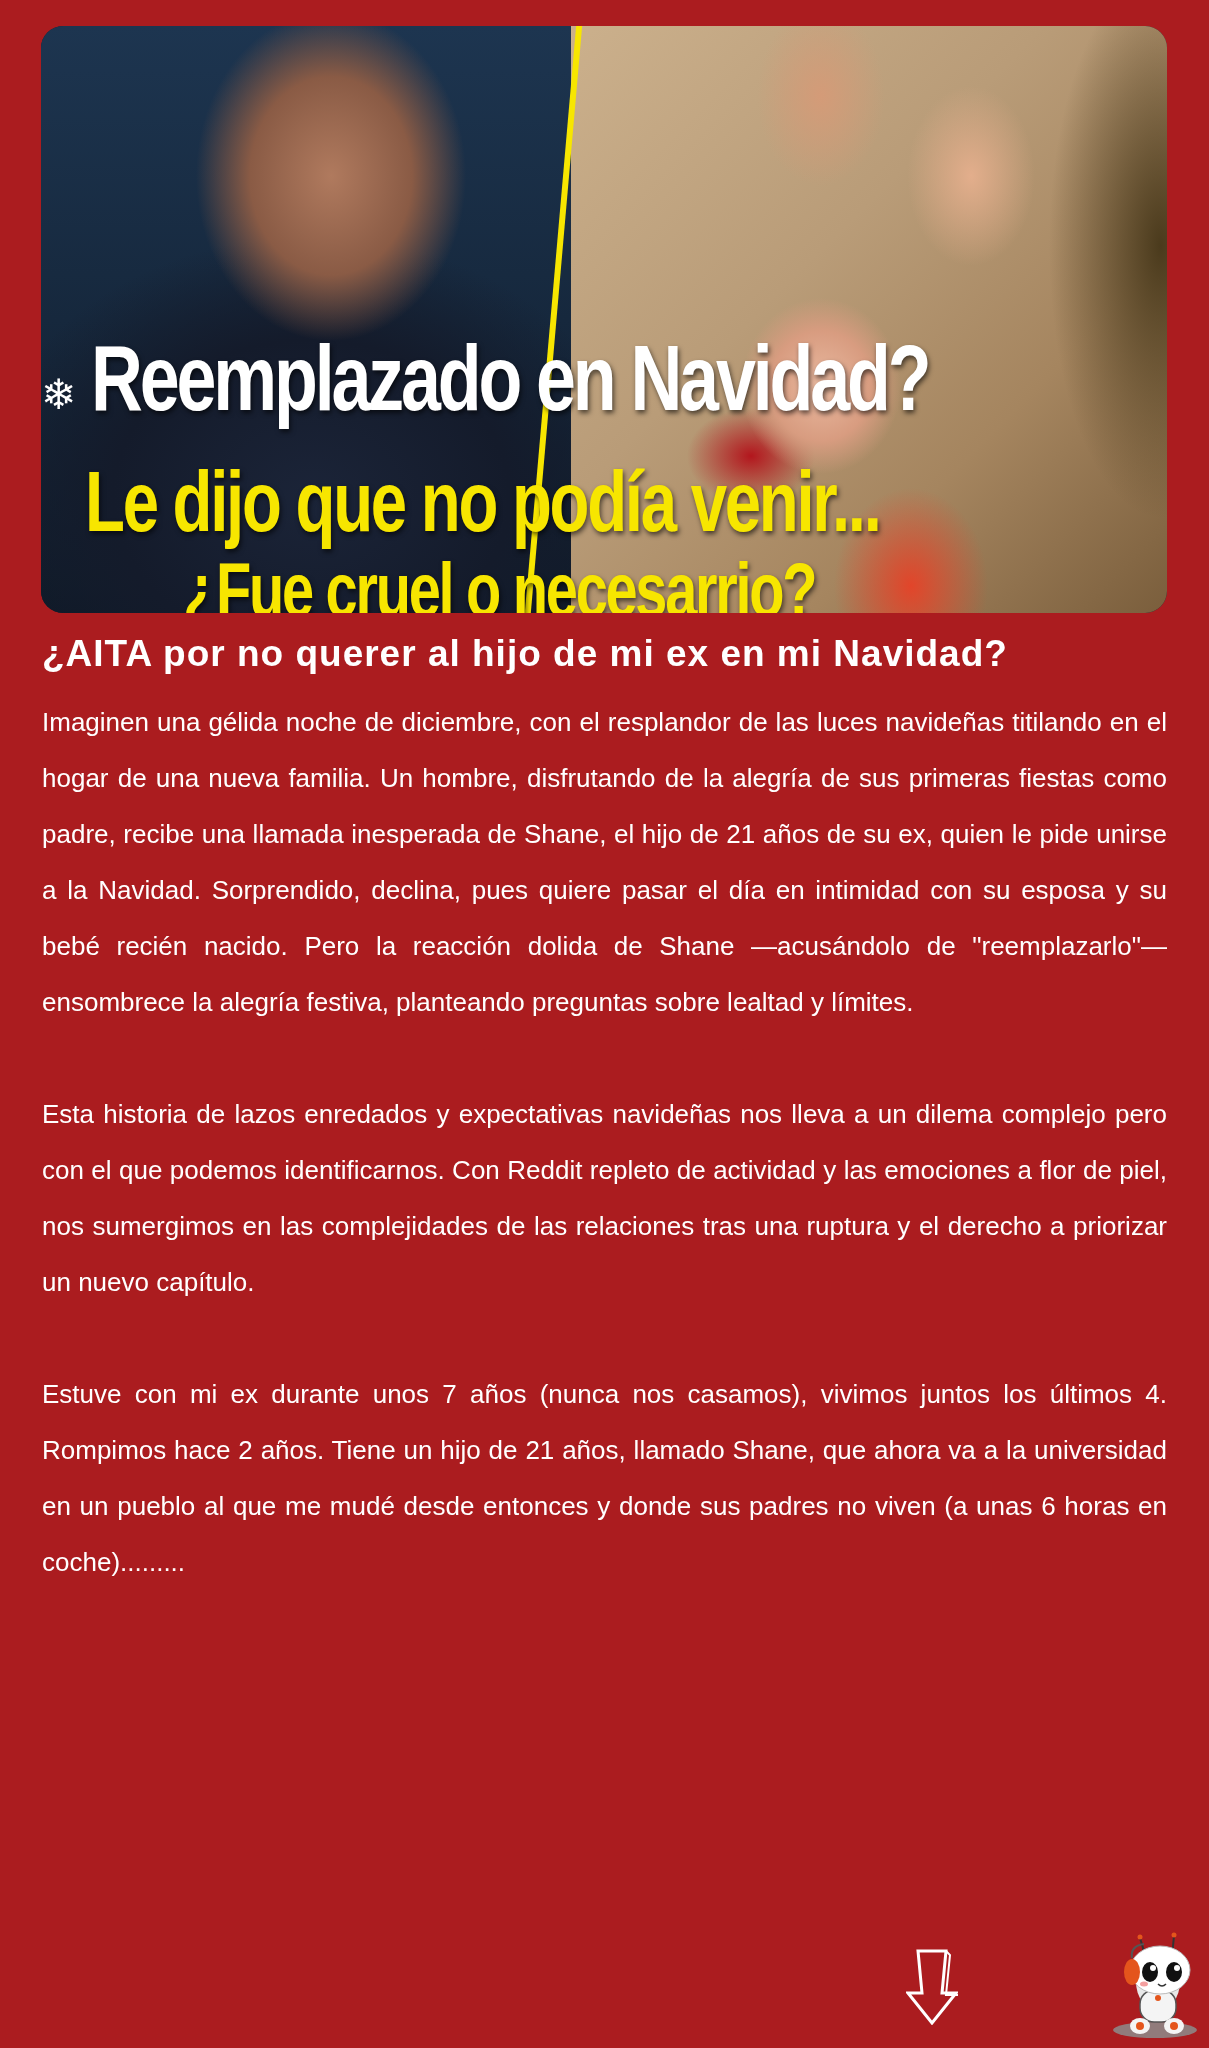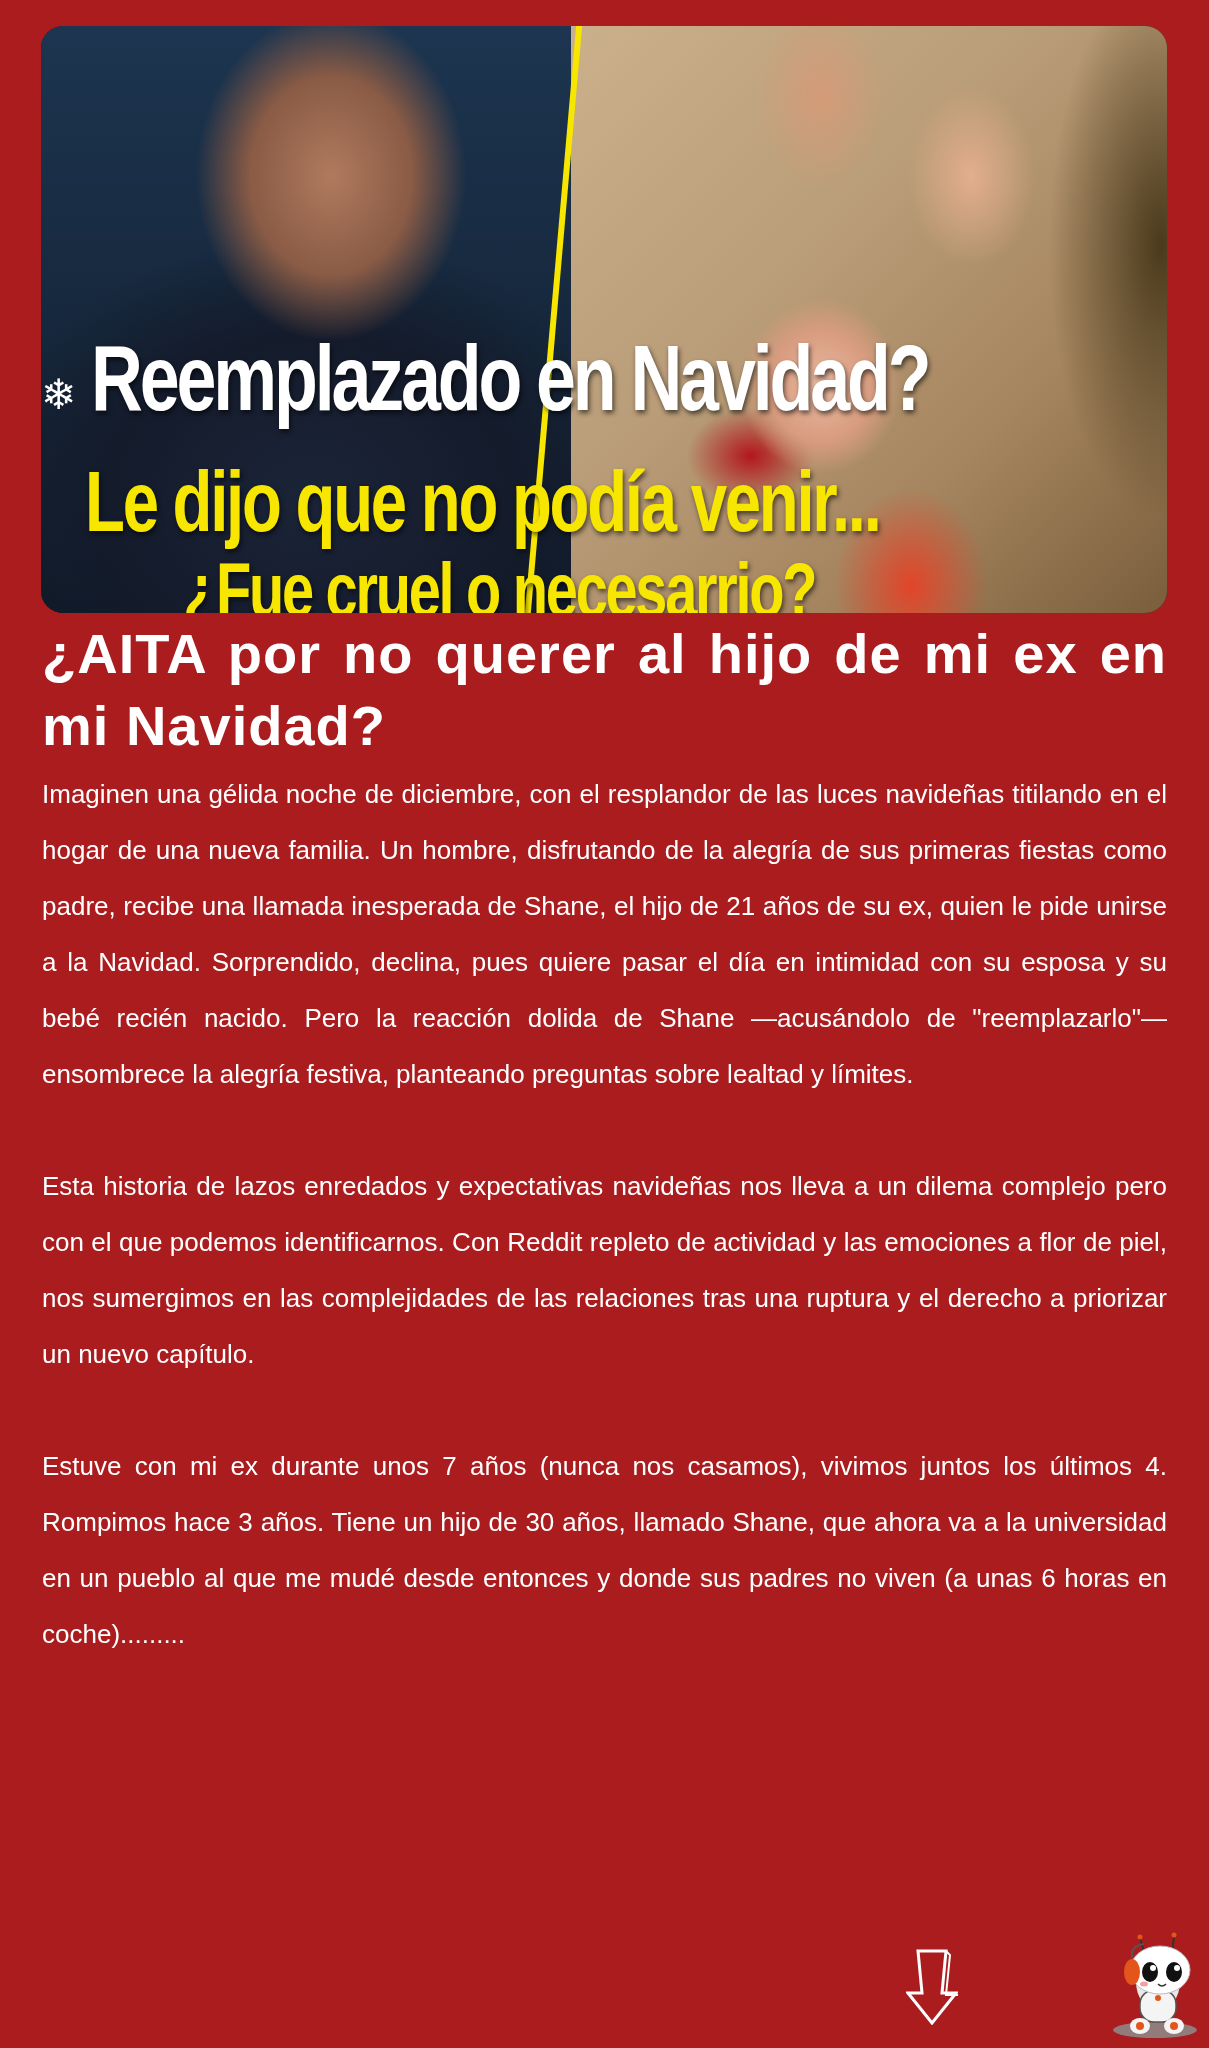--- a/index.html
+++ b/index.html
@@ -83,21 +83,21 @@
     transform-origin: left top;
     white-space: nowrap;
     text-shadow: 2px 3px 6px rgba(0,0,0,0.6);
   }
   .article {
     position: absolute; left: 42px; top: 618px; width: 1125px;
   }
   .article-title {
     margin: 0;
     font-weight: bold;
-    font-size: 56px;
+    font-size: 37px;
     line-height: 72px;
     text-align: justify;
     letter-spacing: 1px;
   }
   .article-p {
     margin: 0;
     font-size: 26px;
     line-height: 56px;
     text-align: justify;
   }
@@ -122,21 +122,21 @@
   <div class="hero-line2">Le dijo que no podía venir...</div>
   <div class="hero-line3">¿Fue cruel o necesarrio?</div>
 </div>
 
 <div class="article">
   <h1 class="article-title">¿AITA por no querer al hijo de mi ex en mi Navidad?</h1>
   <p class="article-p p1">Imaginen una gélida noche de diciembre, con el resplandor de las luces navideñas titilando en el hogar de una nueva familia. Un hombre, disfrutando de la alegría de sus primeras fiestas como padre, recibe una llamada inesperada de Shane, el hijo de 21 años de su ex, quien le pide unirse a la Navidad. Sorprendido, declina, pues quiere pasar el día en intimidad con su esposa y su bebé recién nacido. Pero la reacción dolida de Shane —acusándolo de "reemplazarlo"— ensombrece la alegría festiva, planteando preguntas sobre lealtad y límites.</p>
   <div class="gap"></div>
   <p class="article-p">Esta historia de lazos enredados y expectativas navideñas nos lleva a un dilema complejo pero con el que podemos identificarnos. Con Reddit repleto de actividad y las emociones a flor de piel, nos sumergimos en las complejidades de las relaciones tras una ruptura y el derecho a priorizar un nuevo capítulo.</p>
   <div class="gap"></div>
-  <p class="article-p">Estuve con mi ex durante unos 7 años (nunca nos casamos), vivimos juntos los últimos 4. Rompimos hace 3 años. Tiene un hijo de 30 años, llamado Shane, que ahora va a la universidad en un pueblo al que me mudé desde entonces y donde sus padres no viven (a unas 6 horas en coche).........</p>
+  <p class="article-p">Estuve con mi ex durante unos 7 años (nunca nos casamos), vivimos juntos los últimos 4. Rompimos hace 2 años. Tiene un hijo de 21 años, llamado Shane, que ahora va a la universidad en un pueblo al que me mudé desde entonces y donde sus padres no viven (a unas 6 horas en coche).........</p>
 </div>
 
 <div class="down-arrow">
   <svg width="52" height="76" viewBox="0 0 52 76">
     <polygon points="12,2 40,2 36,44 50,44 26,74 2,44 16,44" fill="none" stroke="#ffffff" stroke-width="3" stroke-linejoin="miter"></polygon>
     <polyline points="40,2 44,6 40,46 52,46" fill="none" stroke="#ffffff" stroke-width="2"></polyline>
   </svg>
 </div>
 
 <div class="robot">

